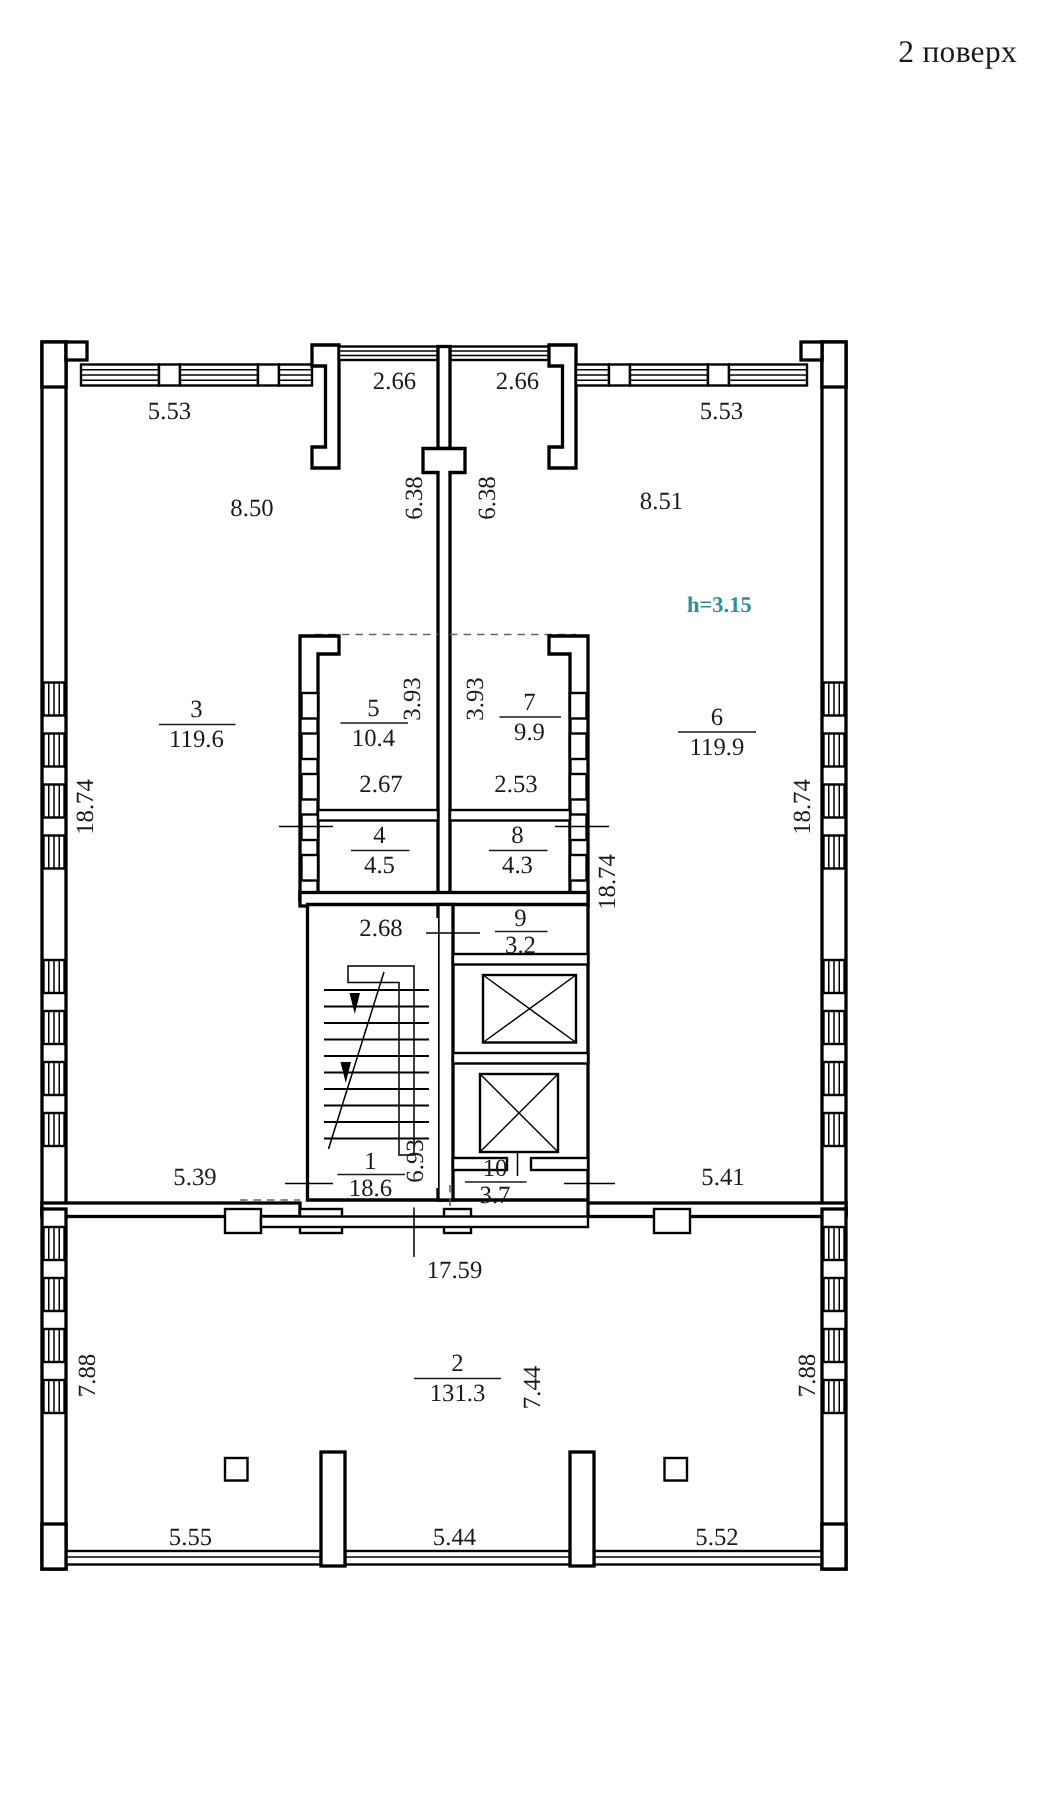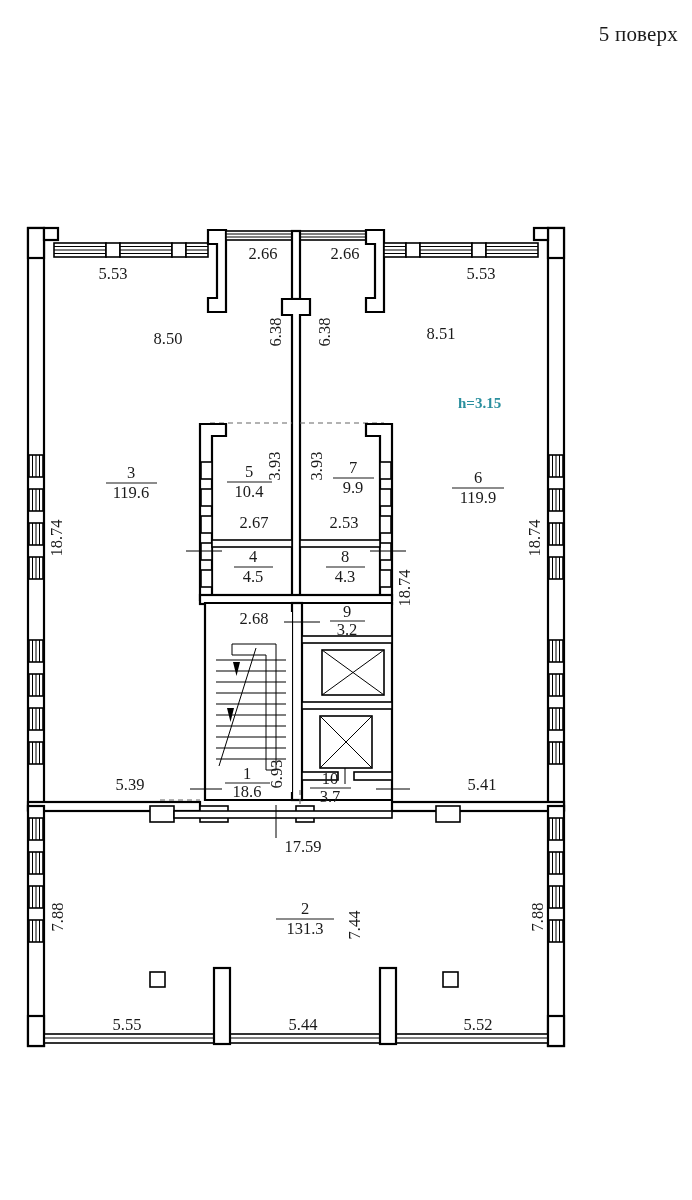--- a/index.html
+++ b/index.html
@@ -48,21 +48,21 @@
   .wallfill-thin{ fill:#ffffff; stroke:#000000; stroke-width:1.6; }
   .hairline{ stroke:#000000; stroke-width:1; fill:none; }
   .dashline{ stroke:#666666; stroke-width:1.1; fill:none; stroke-dasharray:5 4; }
   .dimline{ stroke:#000000; stroke-width:1; fill:none; }
   .solidblack{ fill:#000000; }
   .underline{ stroke:#1a1a1a; stroke-width:1.1; }
 </style>
 </head>
 <body>
 
-<div id="page-title">5 поверх</div>
+<div id="page-title">2 поверх</div>
 
 <div id="plan-stage">
 <svg id="floorplan" width="692" height="1200" viewBox="0 0 692 1200" xmlns="http://www.w3.org/2000/svg">
 
   <rect class="wallfill" x="28" y="228" width="16" height="582"></rect>
 
   <g>
     <rect class="wallfill-thin" x="29" y="455" width="14" height="22"></rect>
     <rect class="wallfill-thin" x="29" y="489" width="14" height="22"></rect>
     <rect class="wallfill-thin" x="29" y="523" width="14" height="22"></rect>

